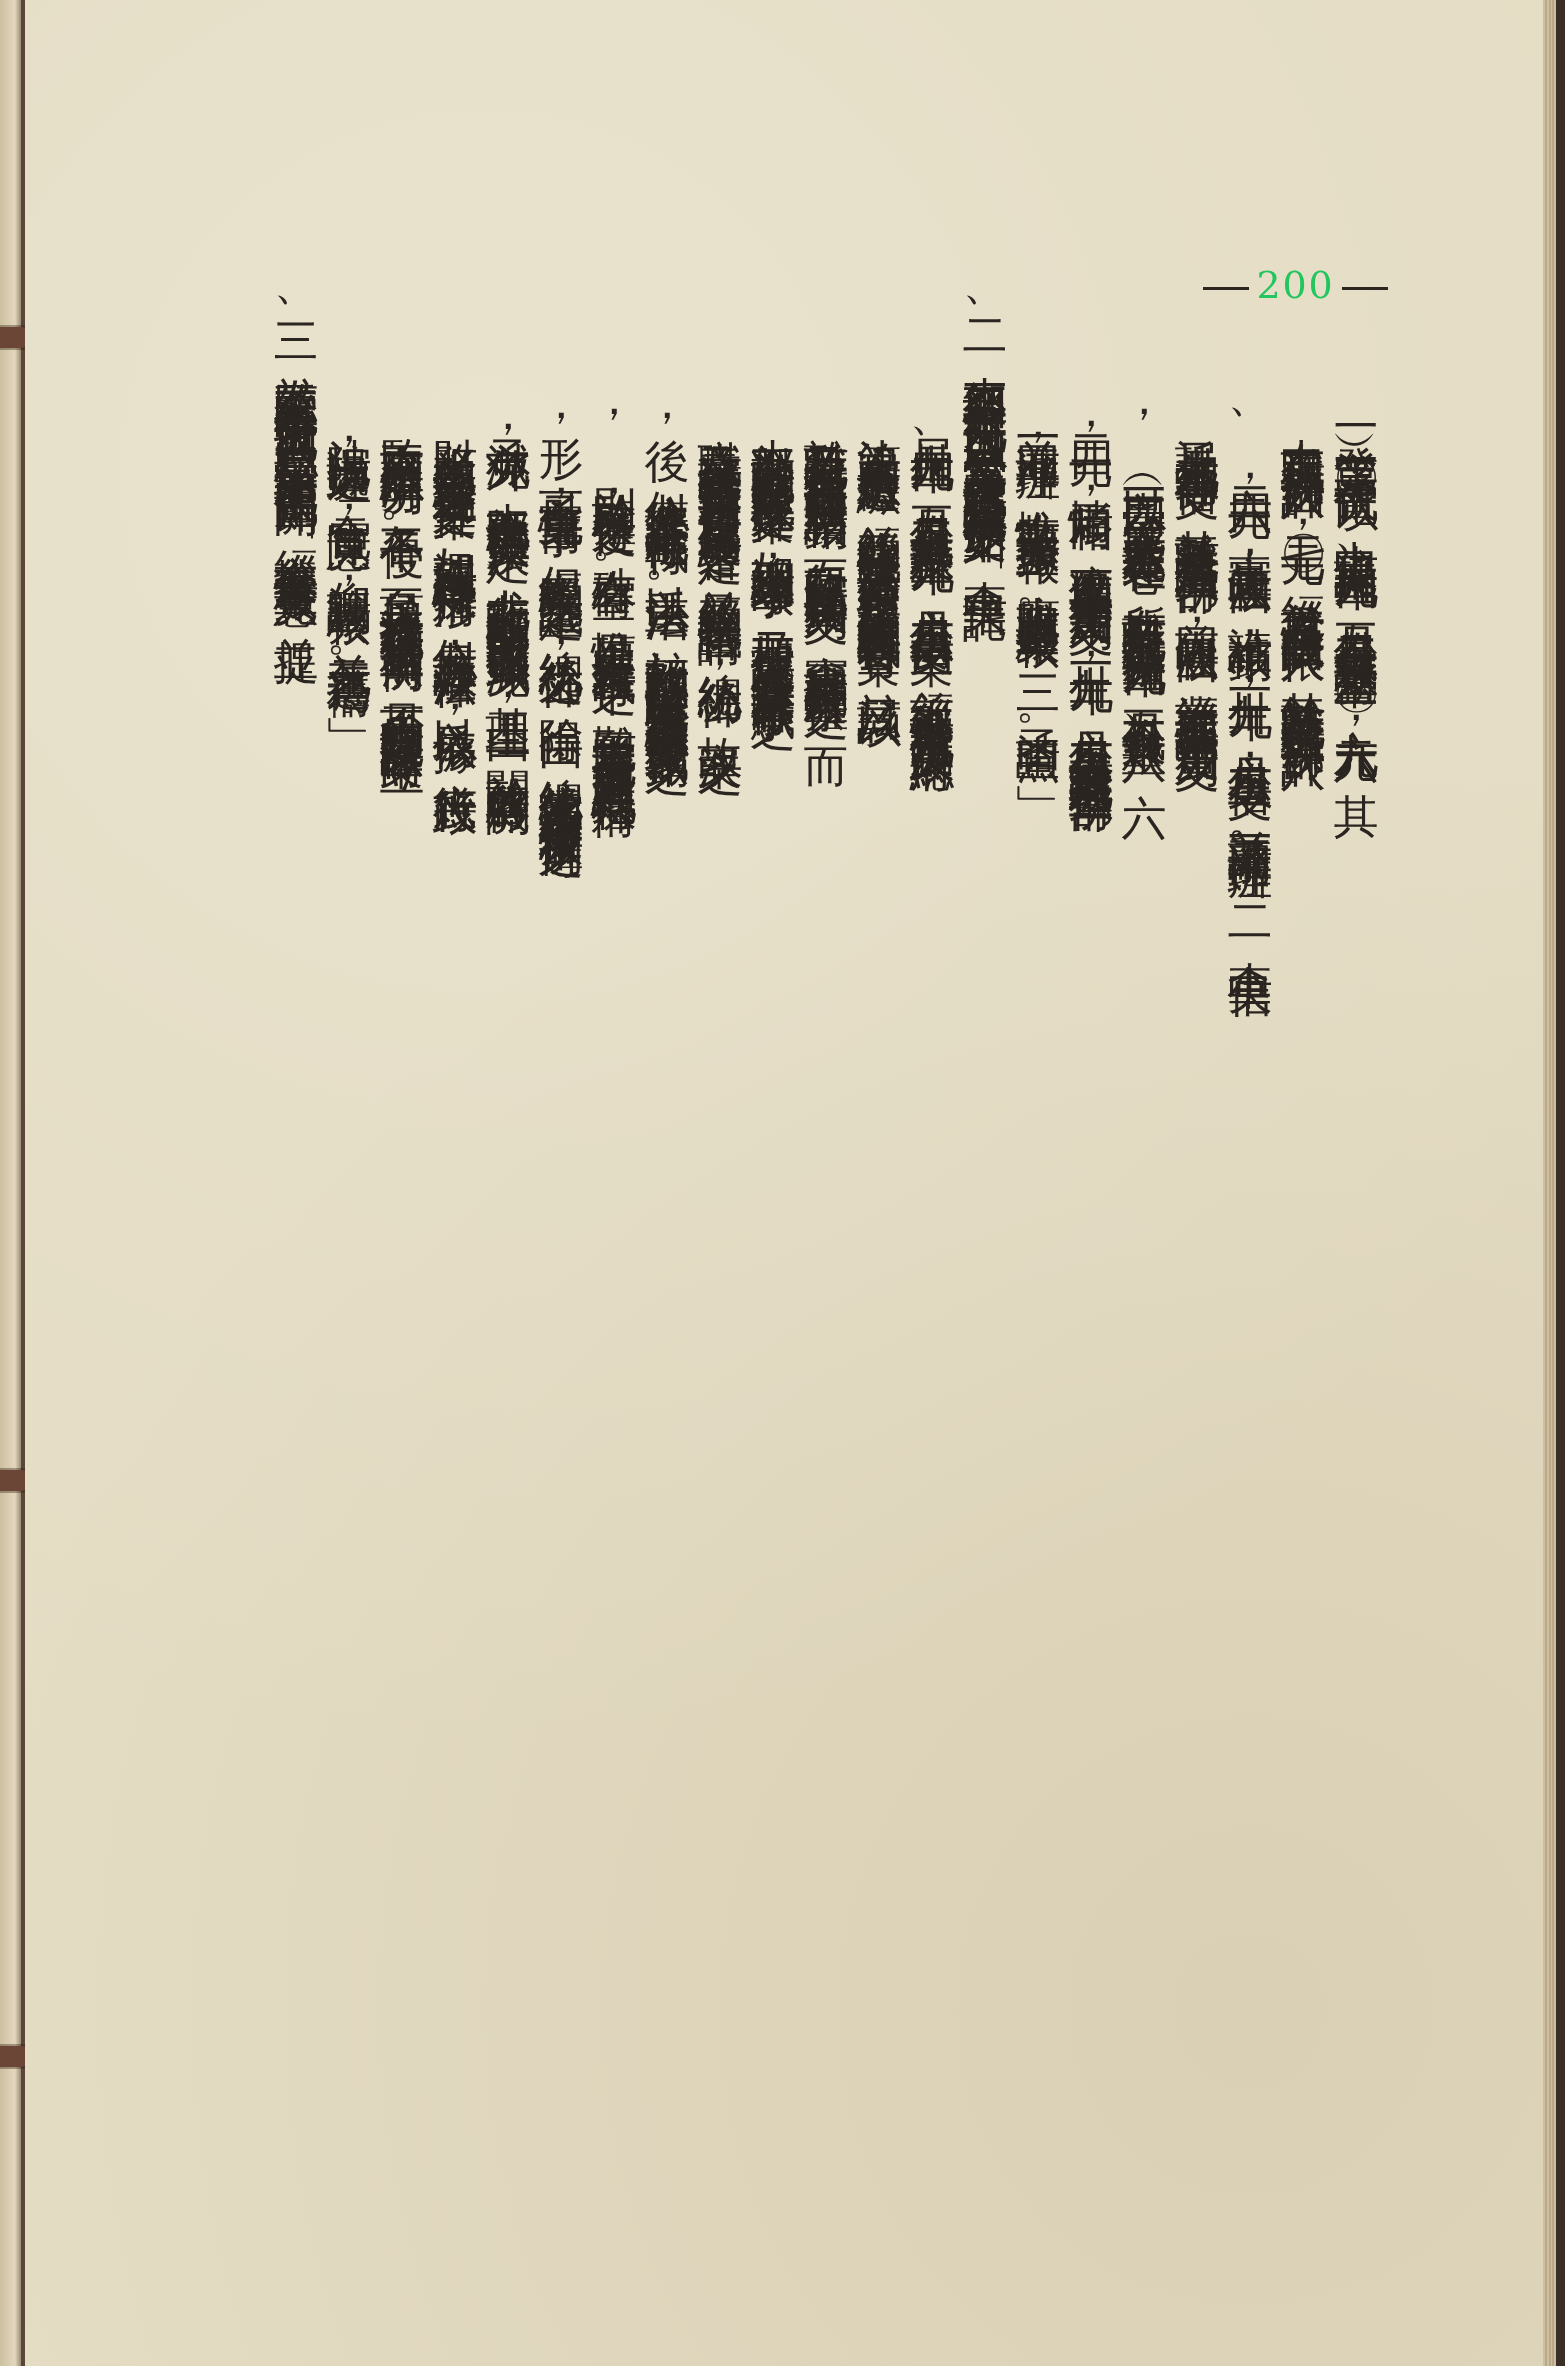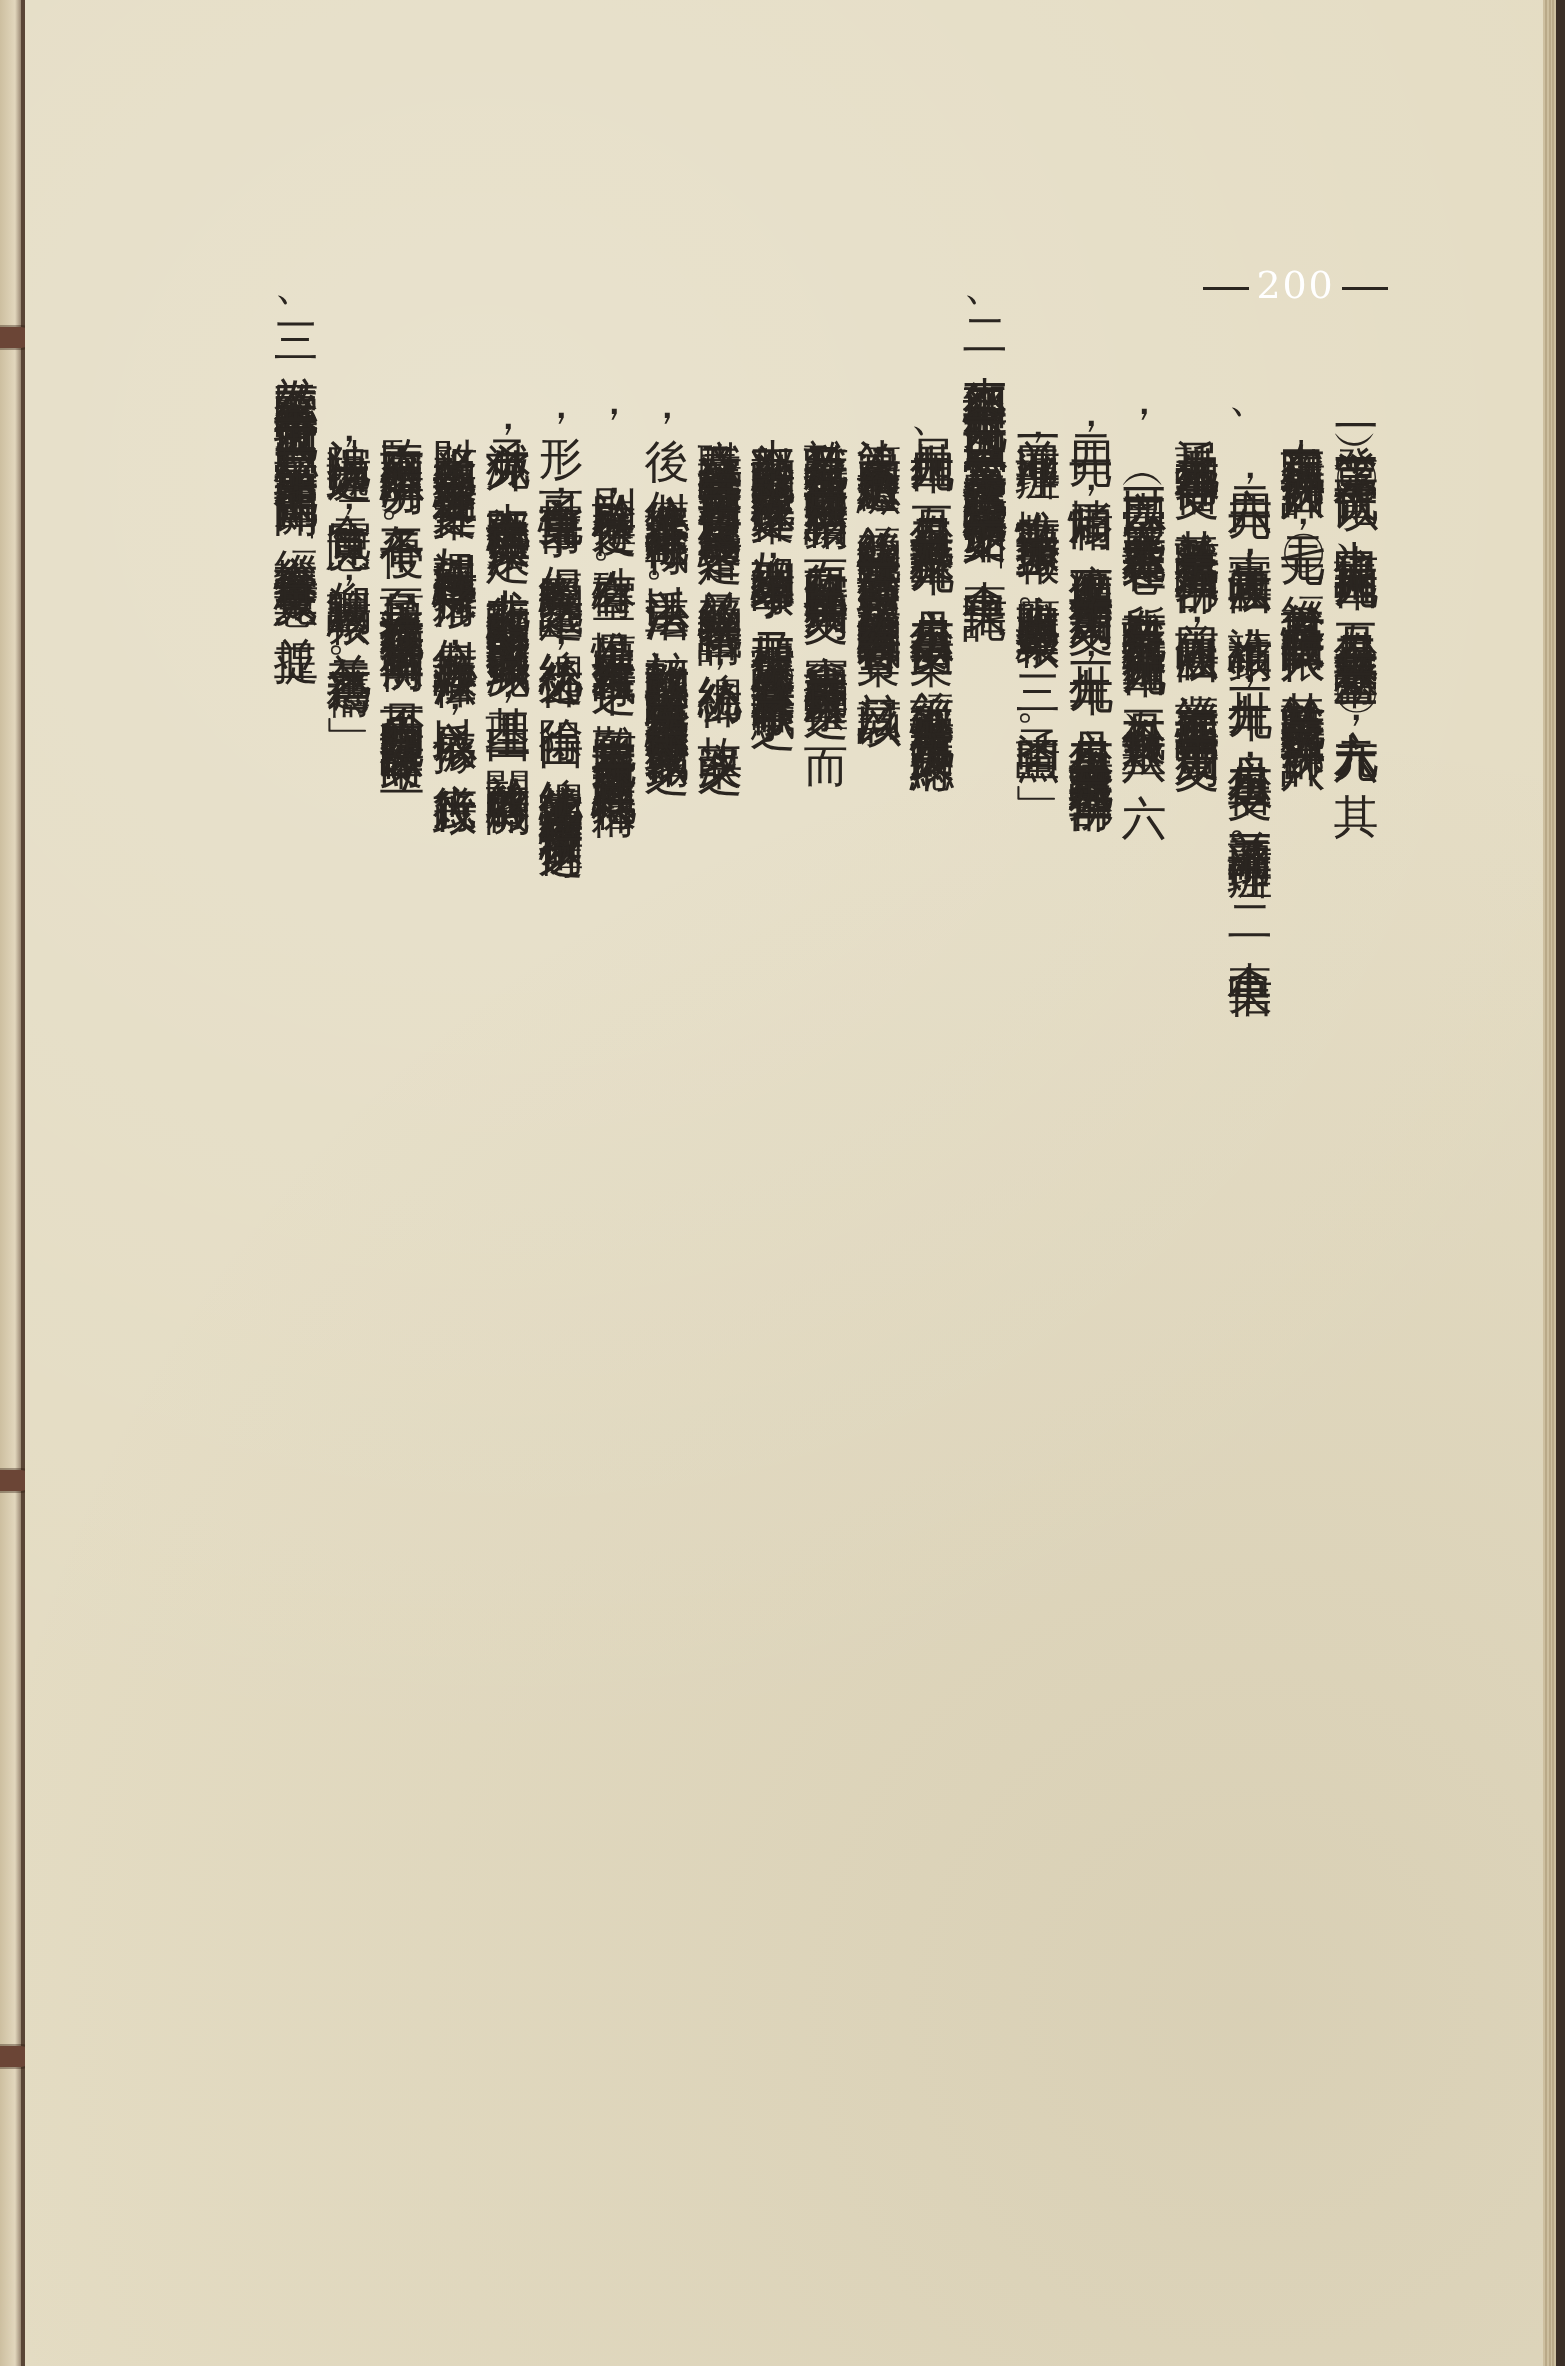--- a/index.html
+++ b/index.html
@@ -27,21 +27,21 @@
     background-image:
       radial-gradient(circle at 30% 20%, rgba(255,255,255,0.18), rgba(0,0,0,0) 60%),
       radial-gradient(circle at 80% 85%, rgba(120,100,60,0.10), rgba(0,0,0,0) 55%);
   }
   .page-edge-right {
     position: absolute; right: 0; top: 0; width: 13.4px; height: 2366px;
     background: repeating-linear-gradient(90deg, #cdbf9f 0 1.9px, #b9a988 1.9px 3.8px);
   }
   .folio {
     position: absolute; left: 1195px; top: 263px;
-    font-size: 38px; color: #ffffff; letter-spacing: 1.9px;
+    font-size: 38px; color: #22c55e; letter-spacing: 1.9px;
     font-family: "DejaVu Serif", serif;
   }
   .folio .dash { display: inline-block; width: 46px; height: 2.9px; background: #2b2620; vertical-align: middle; margin: 0 7.7px; }
   .columns {
     position: absolute; right: 183px; top: 403px; height: 1883px;
     display: flex; flex-direction: row-reverse; gap: 0;
   }
   .col {
     writing-mode: vertical-rl;
     text-orientation: upright;

